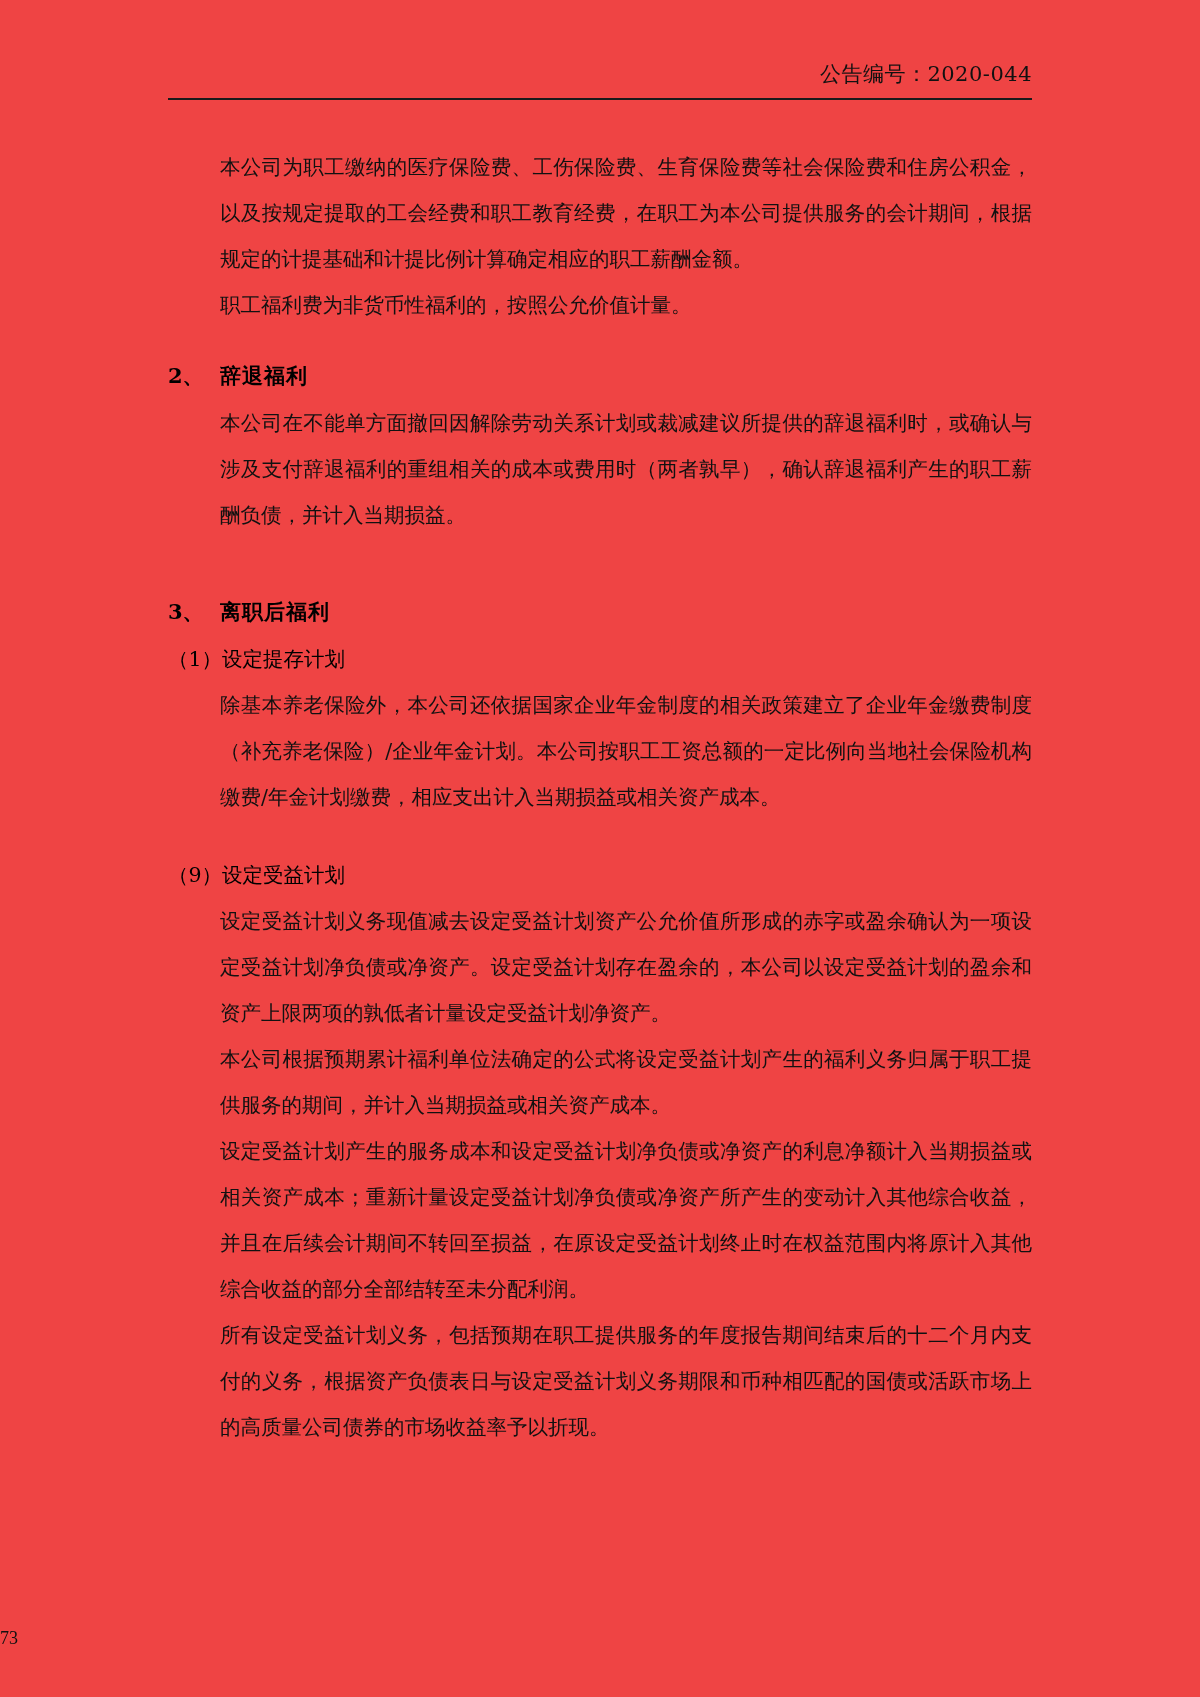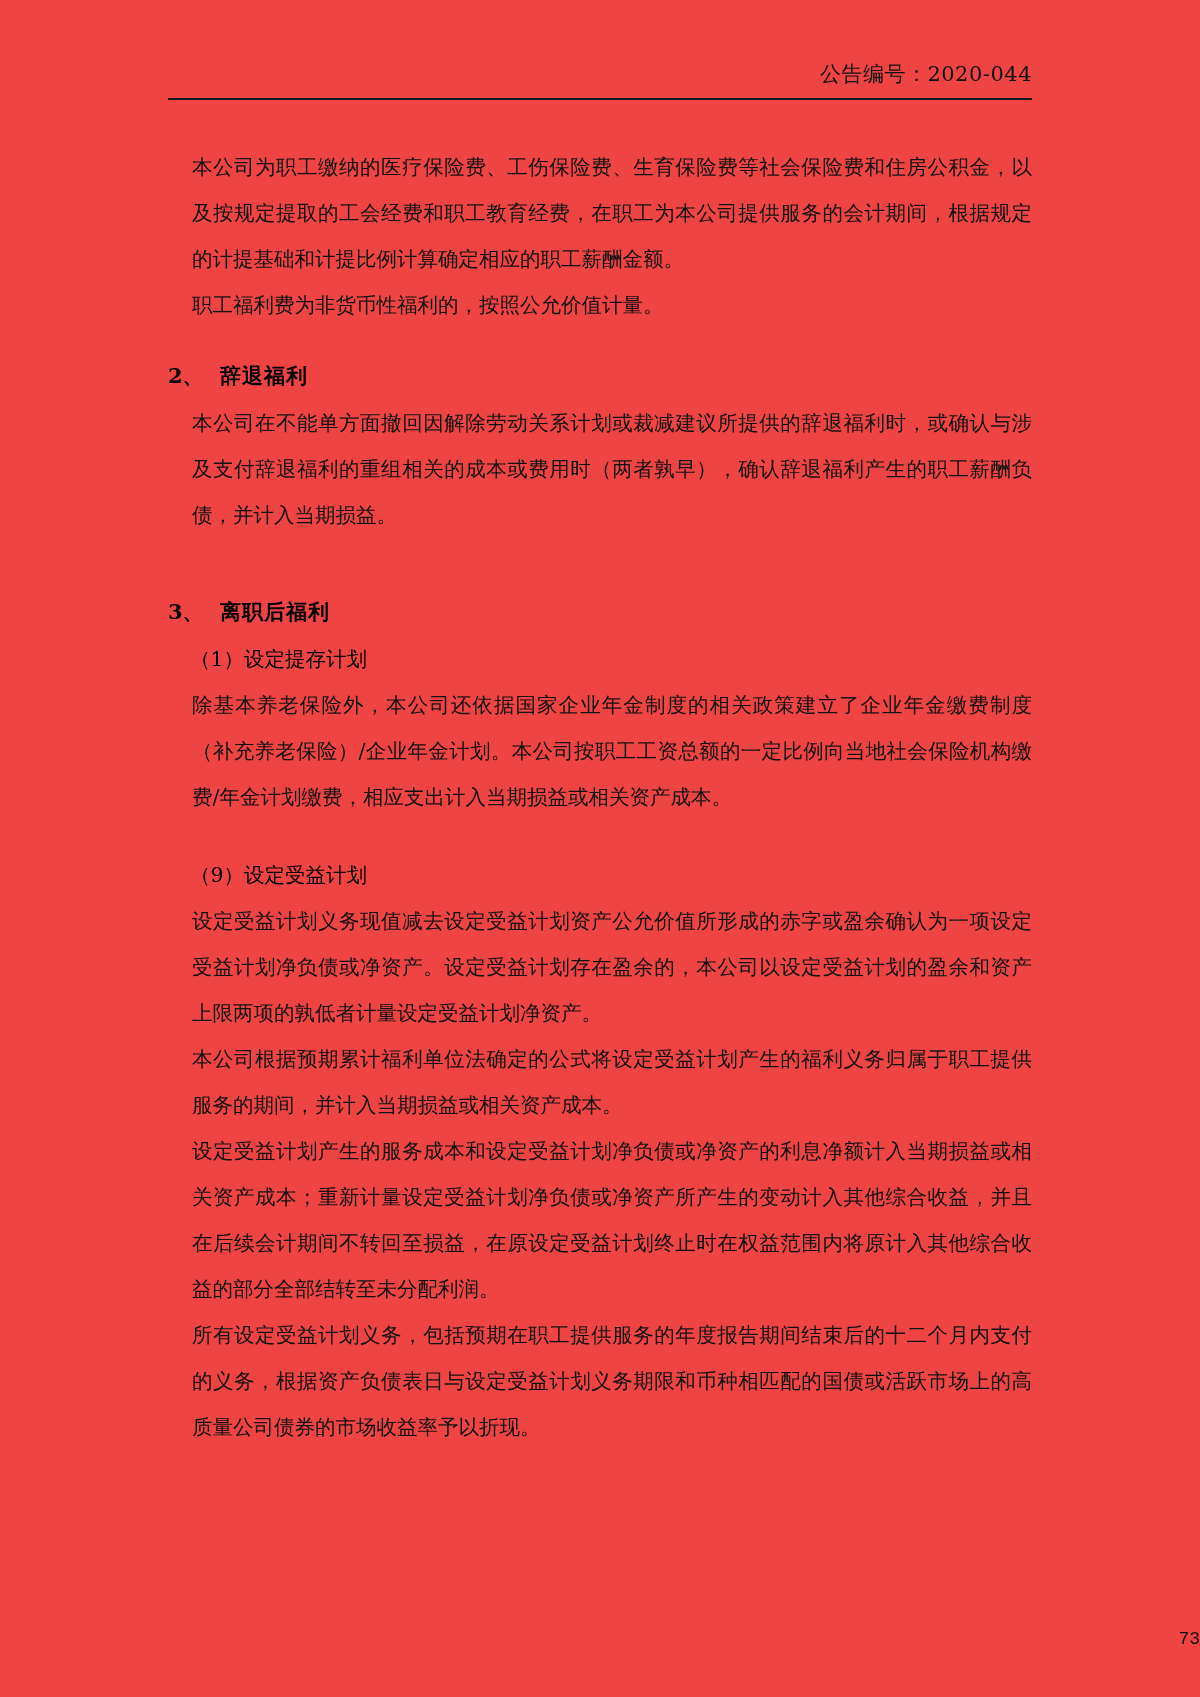--- a/index.html
+++ b/index.html
@@ -38,21 +38,21 @@
     margin-bottom: 44px;
   }
   .body-text {
     font-size: 20.5px;
     line-height: 46px;
     color: #111;
     text-align: justify;
     text-justify: inter-ideograph;
   }
   .indent-block {
-    margin-left: 24px;
+    margin-left: 52px;
   }
   p {
     margin: 0;
   }
   .section-heading {
     display: flex;
     align-items: baseline;
     font-weight: bold;
     font-size: 21px;
     margin-top: 34px;
@@ -64,32 +64,32 @@
     font-weight: bold;
   }
   .section-heading .title {
     font-weight: bold;
     letter-spacing: 1px;
   }
   .sub-heading {
     font-size: 20.5px;
     line-height: 46px;
     margin-top: 6px;
-    margin-left: 22px;
+    margin-left: 0;
   }
   .gap-md { height: 26px; }
   .page-number {
     position: absolute;
     bottom: 48px;
     left: 0;
     right: 0;
-    text-align: right;
+    text-align: left;
     font-size: 18px;
     color: #111;
-    font-family: Liberation Mono, monospace;
+    font-family: Liberation Serif, serif;
   }
 </style>
 </head>
 <body>
 
 <div class="page">
   <div class="page-inner">
 
     <div class="header">
       <span>公告编号：2020-044</span>

